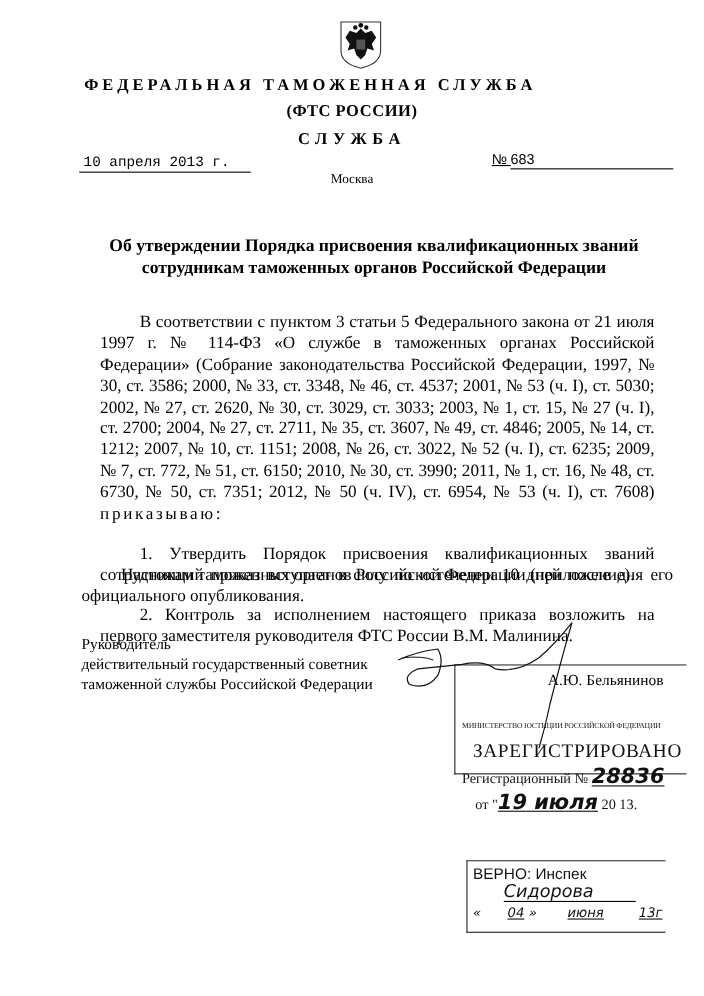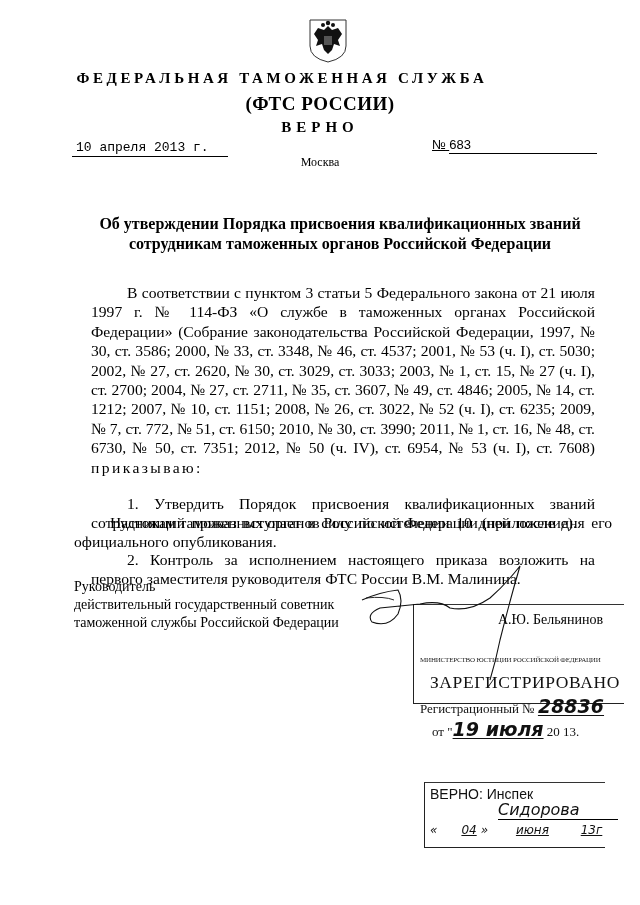--- a/index.html
+++ b/index.html
@@ -8,33 +8,33 @@
       font-family: "Liberation Serif", serif; color: #000;
     }
     .abs { position: absolute; }
     .emblem { left: 306px; top: 16px; width: 44px; height: 48px; }
     .org-title {
       left: 0; width: 564px; top: 70px; text-align: center;
       font-weight: bold; font-size: 15px; letter-spacing: 3.6px;
     }
     .org-sub {
       left: 0; width: 640px; top: 93px; text-align: center;
-      font-weight: bold; font-size: 19px; letter-spacing: 0.5px;
+      font-weight: bold; font-size: 15px; letter-spacing: 0.5px;
     }
     .doc-type {
       left: 0; width: 640px; top: 119px; text-align: center;
       font-weight: bold; font-size: 15px; letter-spacing: 5px;
     }
     .date-field {
       left: 72px; top: 140px; width: 152px;
       font-family: "Liberation Mono", monospace; font-size: 13px;
       border-bottom: 1px solid #000; padding-bottom: 1px; padding-left: 4px;
     }
     .number-field {
-      left: 432px; top: 137px; width: 172px; font-size: 13px; text-decoration: underline;
+      left: 447px; top: 137px; width: 172px; font-size: 13px; text-decoration: underline;
     }
     .number-field .num-sign { font-family: "Liberation Sans", sans-serif; }
     .number-field .num-val {
       display: inline-block; width: 148px;
       font-family: "Liberation Sans", sans-serif;
       border-bottom: 1px solid #000; padding-bottom: 1px;
     }
     .city {
       left: 0; width: 640px; top: 155px; text-align: center; font-size: 12px;
     }
@@ -75,21 +75,21 @@
     .reg-date { left: 432px; top: 718px; font-size: 13px; color: #111; }
     .verno-box {
       left: 424px; top: 782px; width: 180px; height: 64px;
       border-left: 1.5px solid #222; border-top: 1px solid #333; border-bottom: 1.5px solid #222;
     }
     .verno-title {
       left: 430px; top: 786px; font-family: "Liberation Sans", sans-serif; font-size: 14px; color: #111;
     }
     .verno-sign {
       left: 458px; top: 800px; width: 120px; font-family: "DejaVu Sans", sans-serif; font-style: italic;
-      font-size: 16px; border-bottom: 1px solid #000; color: #111; margin-left: 40px;
+      font-size: 16px; border-bottom: 1px solid #000; color: #111;
     }
     .verno-date {
       left: 430px; top: 823px; font-family: "DejaVu Sans", sans-serif; font-style: italic; font-size: 12px; color: #111;
     }
     .verno-date span.u { text-decoration: underline; padding: 0 4px; margin-left: 20px; }
     svg.signature { left: 0; top: 0; width: 640px; height: 905px; pointer-events: none; }
   </style>
 </head>
 <body>
 
@@ -97,21 +97,21 @@
   <path d="M4 4 L40 4 L40 30 Q40 42 22 46 Q4 42 4 30 Z" fill="none" stroke="#333" stroke-width="1"></path>
   <path d="M22 10 L18 14 L12 12 L8 18 L12 24 L10 30 L16 28 L18 34 L22 38 L26 34 L28 28 L34 30 L32 24 L36 18 L32 12 L26 14 Z" fill="#111"></path>
   <rect x="18" y="20" width="8" height="9" fill="#555"></rect>
   <circle cx="17" cy="9" r="2" fill="#111"></circle>
     <circle cx="27" cy="9" r="2" fill="#111"></circle>
     <circle cx="22" cy="7" r="2.2" fill="#111"></circle>
 </svg>
 
 <div class="abs org-title">ФЕДЕРАЛЬНАЯ ТАМОЖЕННАЯ СЛУЖБА</div>
 <div class="abs org-sub">(ФТС РОССИИ)</div>
-<div class="abs doc-type">ВЕРНО</div>
+<div class="abs doc-type">СЛУЖБА</div>
 
 <div class="abs date-field">10 апреля 2013 г.</div>
 <div class="abs number-field">
   <span class="num-sign">№</span>
   <span class="num-val">683</span>
 </div>
 <div class="abs city">Москва</div>
 
 <div class="abs subject">
   <div>Об утверждении Порядка присвоения квалификационных званий</div>

